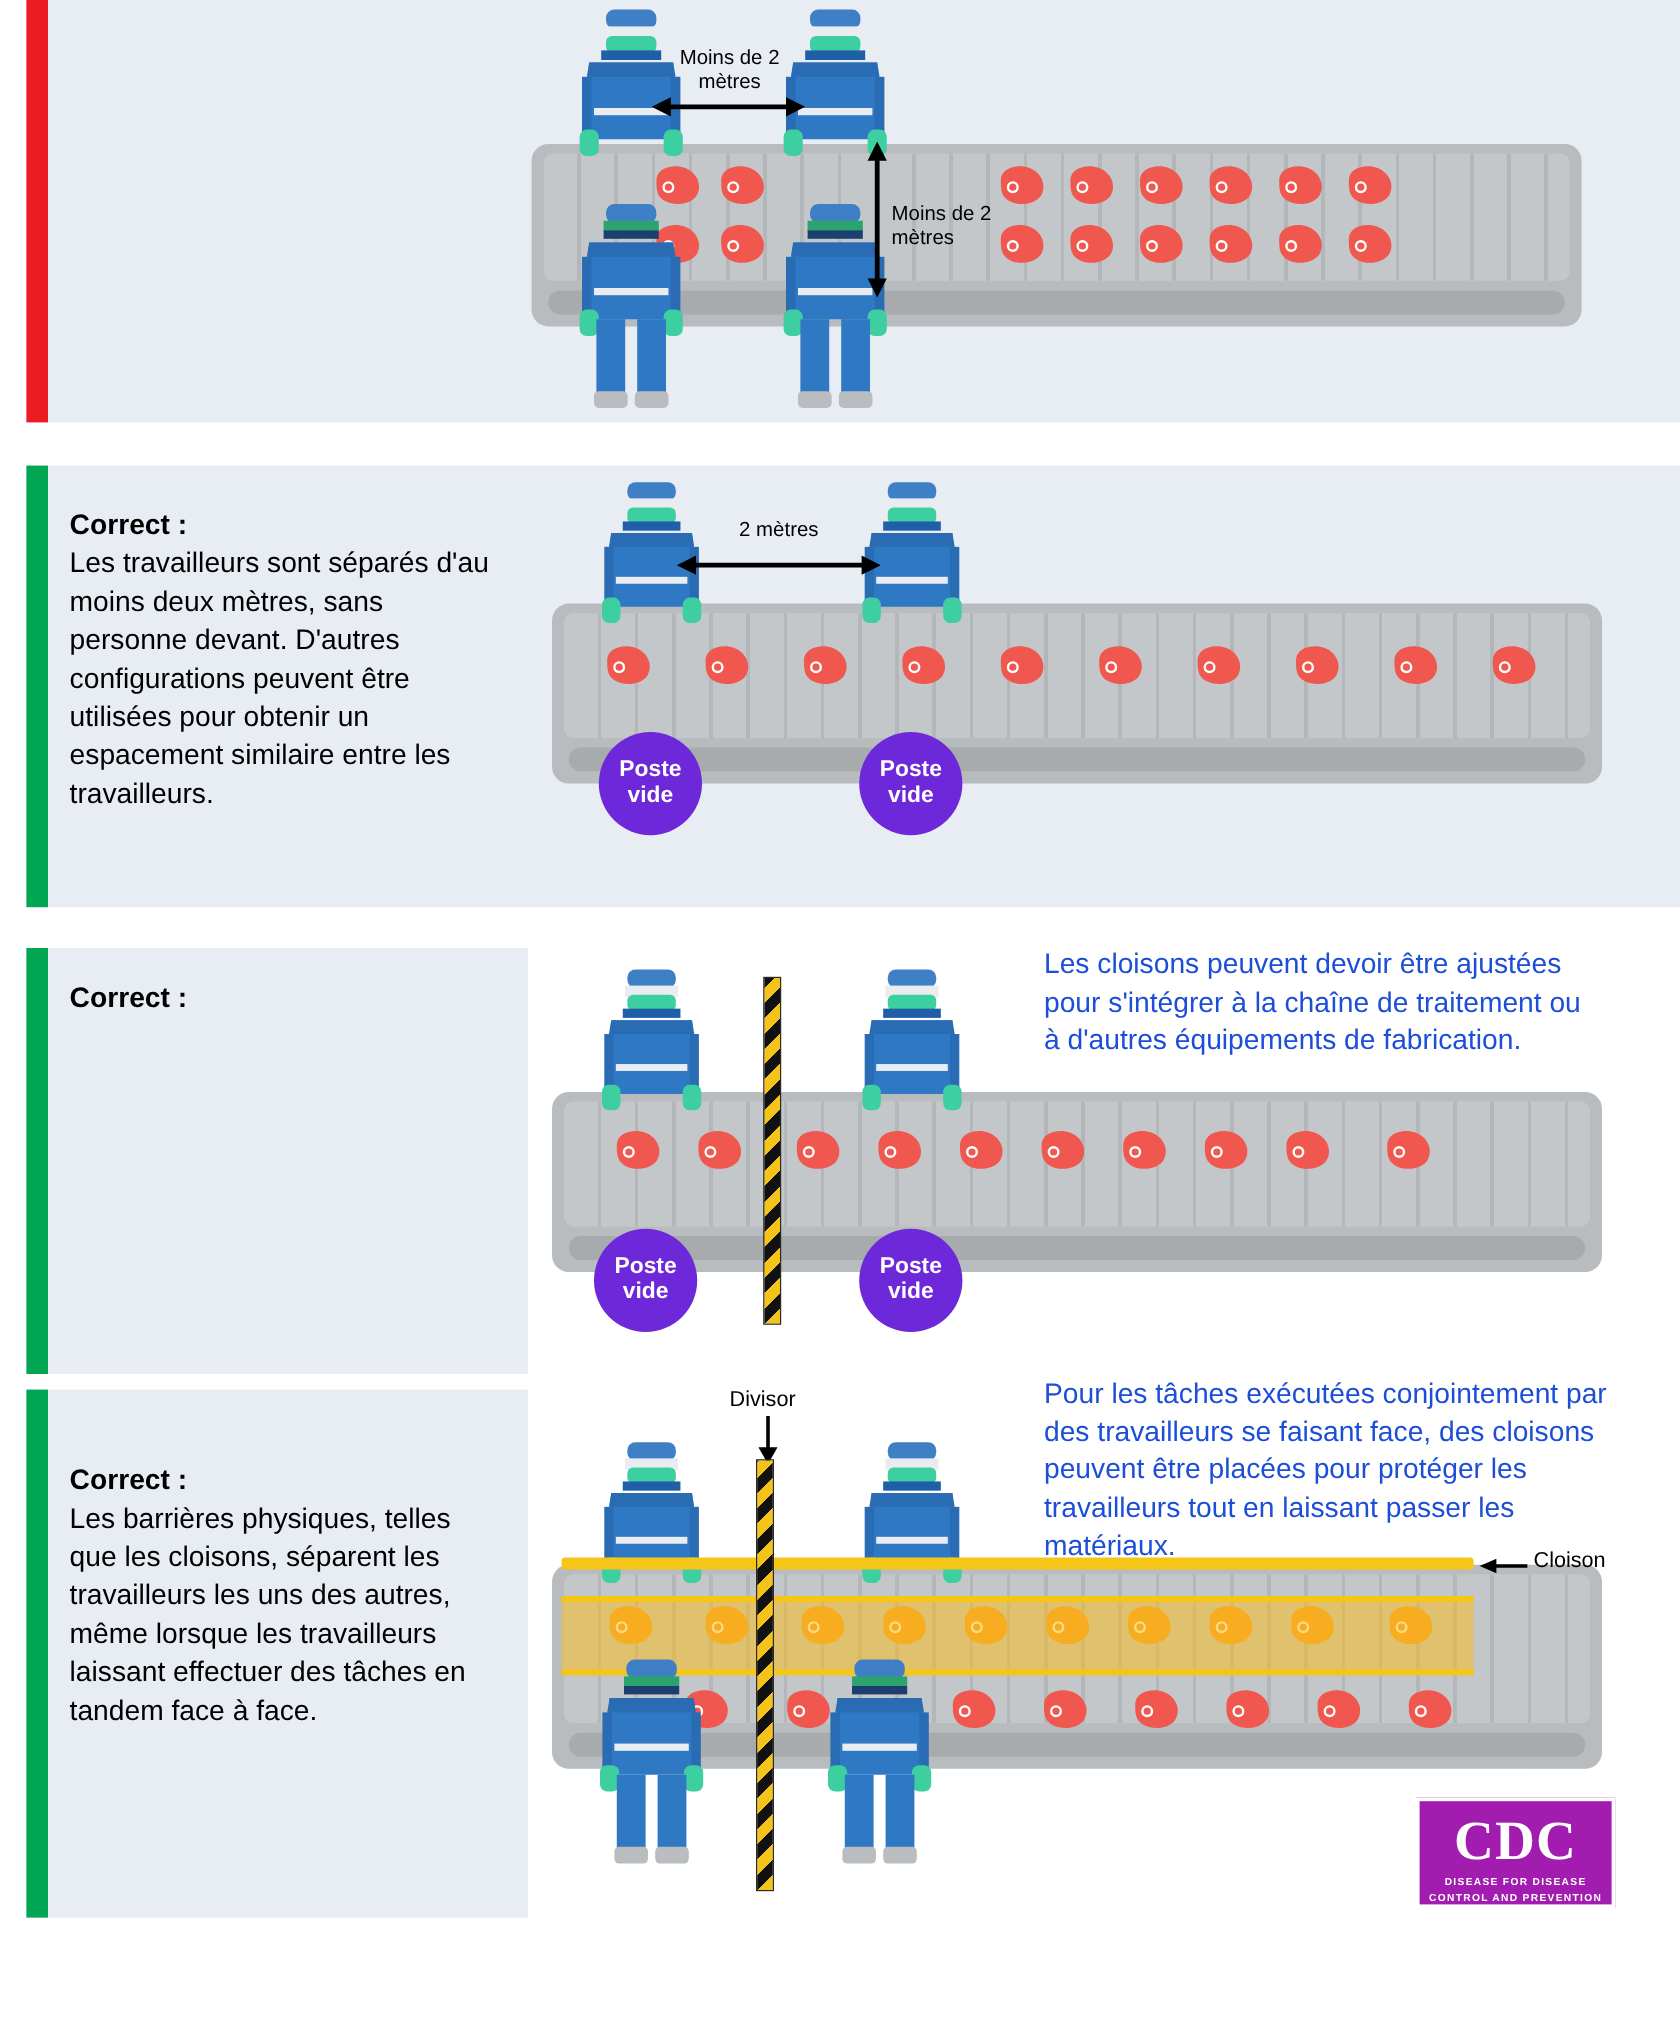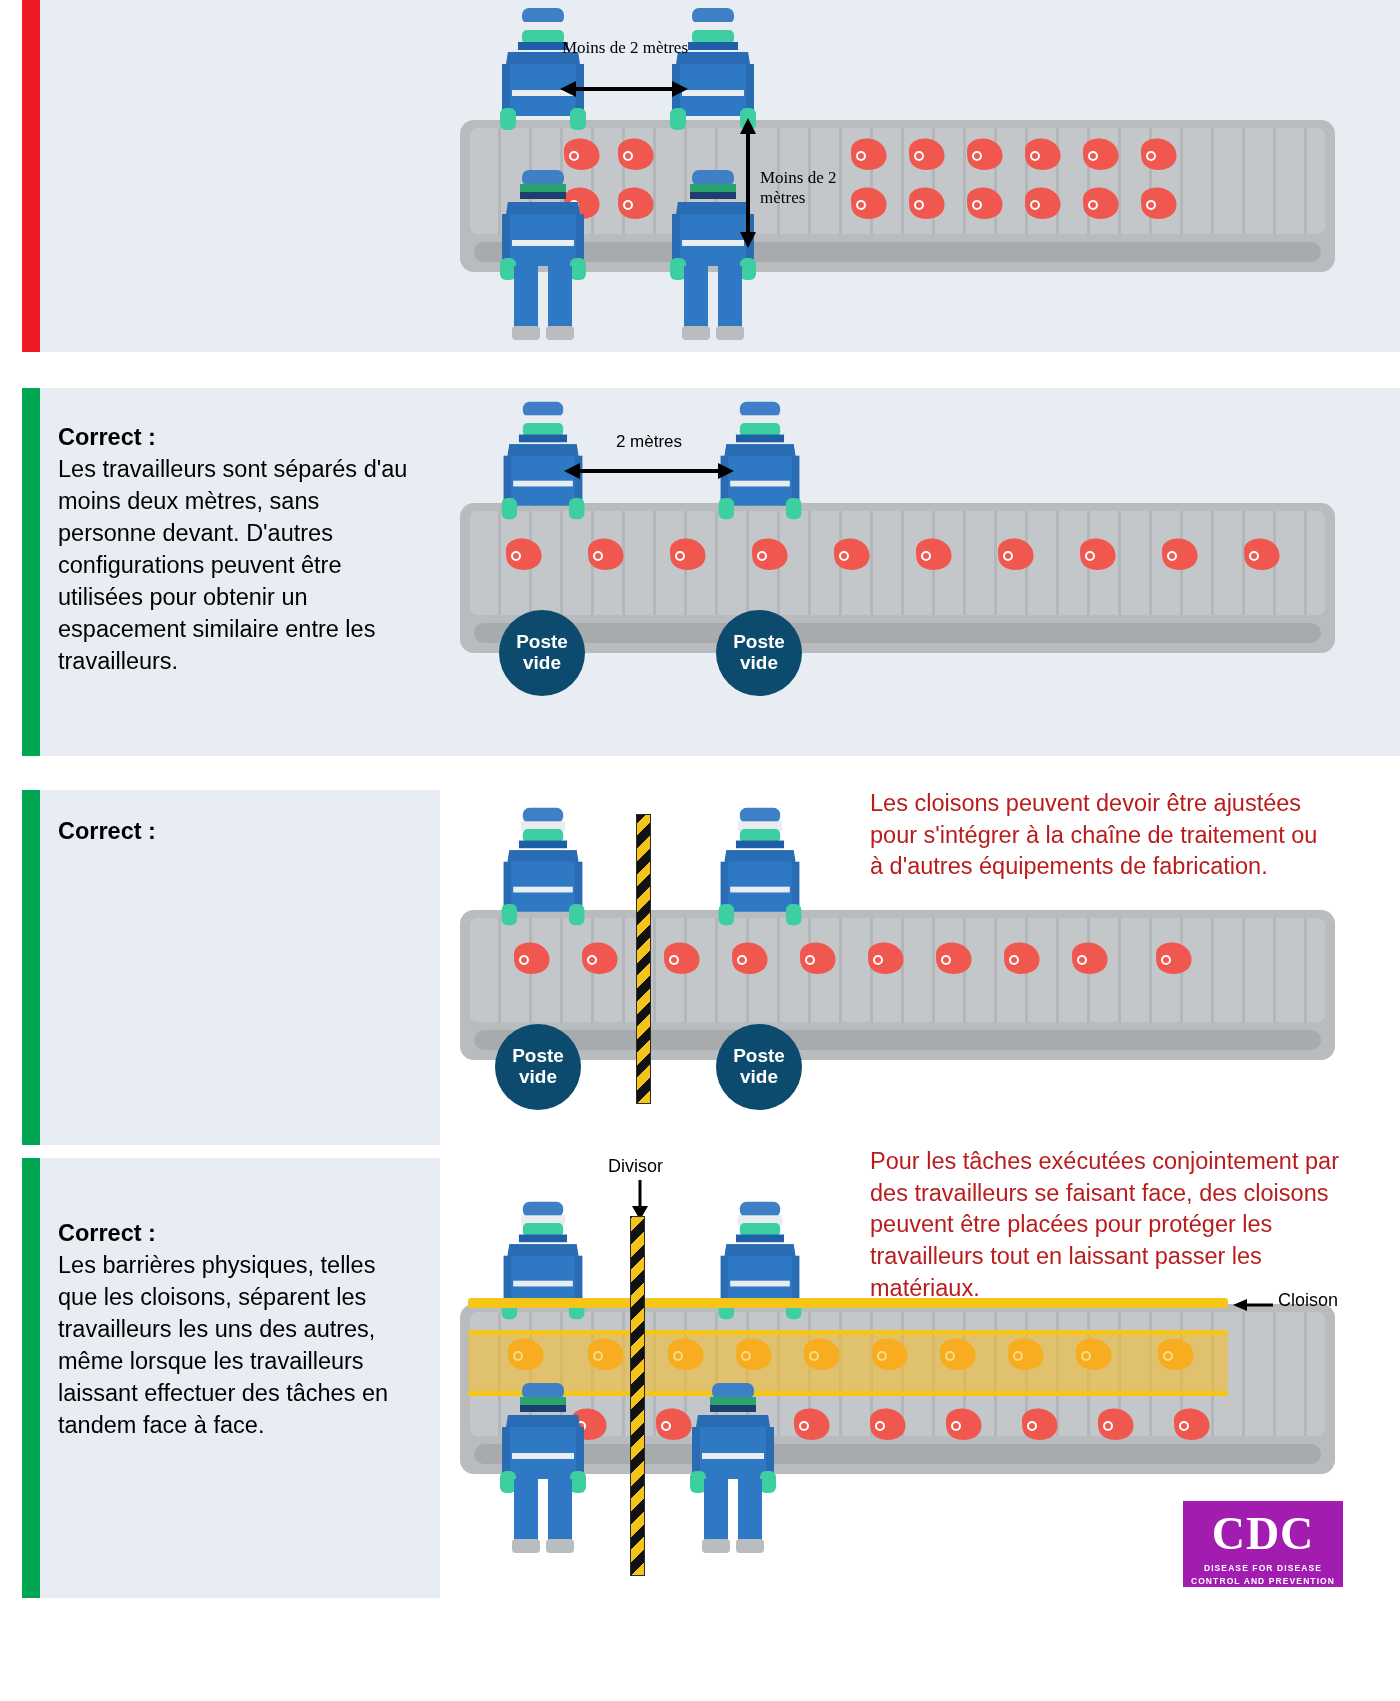--- a/index.html
+++ b/index.html
@@ -57,21 +57,21 @@
     color: #000;
     font-size: 23.5px;
     line-height: 1.36;
   }
   .caption .head {
     font-weight: bold;
     display: block;
   }
   .side-note {
     position: absolute;
-    color: #b91c1c;
+    color: #1d4ed8;
     font-size: 23.5px;
     line-height: 1.35;
   }
 
   
   .illus { position: absolute; }
 
   .belt {
     position: absolute;
     background: #b8bcbe;
@@ -110,21 +110,21 @@
 
   
   .worker { position: absolute; width: 110px; height: 210px; }
   .worker svg { display: block; width: 100%; height: 100%; }
 
   
   .station {
     position: absolute;
     width: 86px; height: 86px;
     border-radius: 50%;
-    background: #0c4a6e;
+    background: #6d28d9;
     color: #fff;
     font-size: 19px;
     font-weight: bold;
     line-height: 1.1;
     display: flex;
     flex-direction: column;
     align-items: center;
     justify-content: center;
     text-align: center;
   }
@@ -204,21 +204,21 @@
 </head>
 <body>
 
 <div class="page">
 
   <div class="panel" style="top:0px;height:352px;">
     <div class="panel-bg-wide"></div>
     <div class="accent red"></div>
 
 
-    <div class="illus" style="left:440px;top:0;width:960px;height:272px;font-family:Liberation Serif, serif;">
+    <div class="illus" style="left:423px;top:0;width:960px;height:272px;">
 
       <div class="belt" style="left:20px;top:120px;width:875px;height:152px;">
         <div class="belt-inner">
           <div class="belt-slats"></div>
         </div>
         <div class="belt-rail"></div>
       </div>
 
       <div class="meat" style="left:118px;top:136px;">
           <svg viewBox="0 0 44 36">

